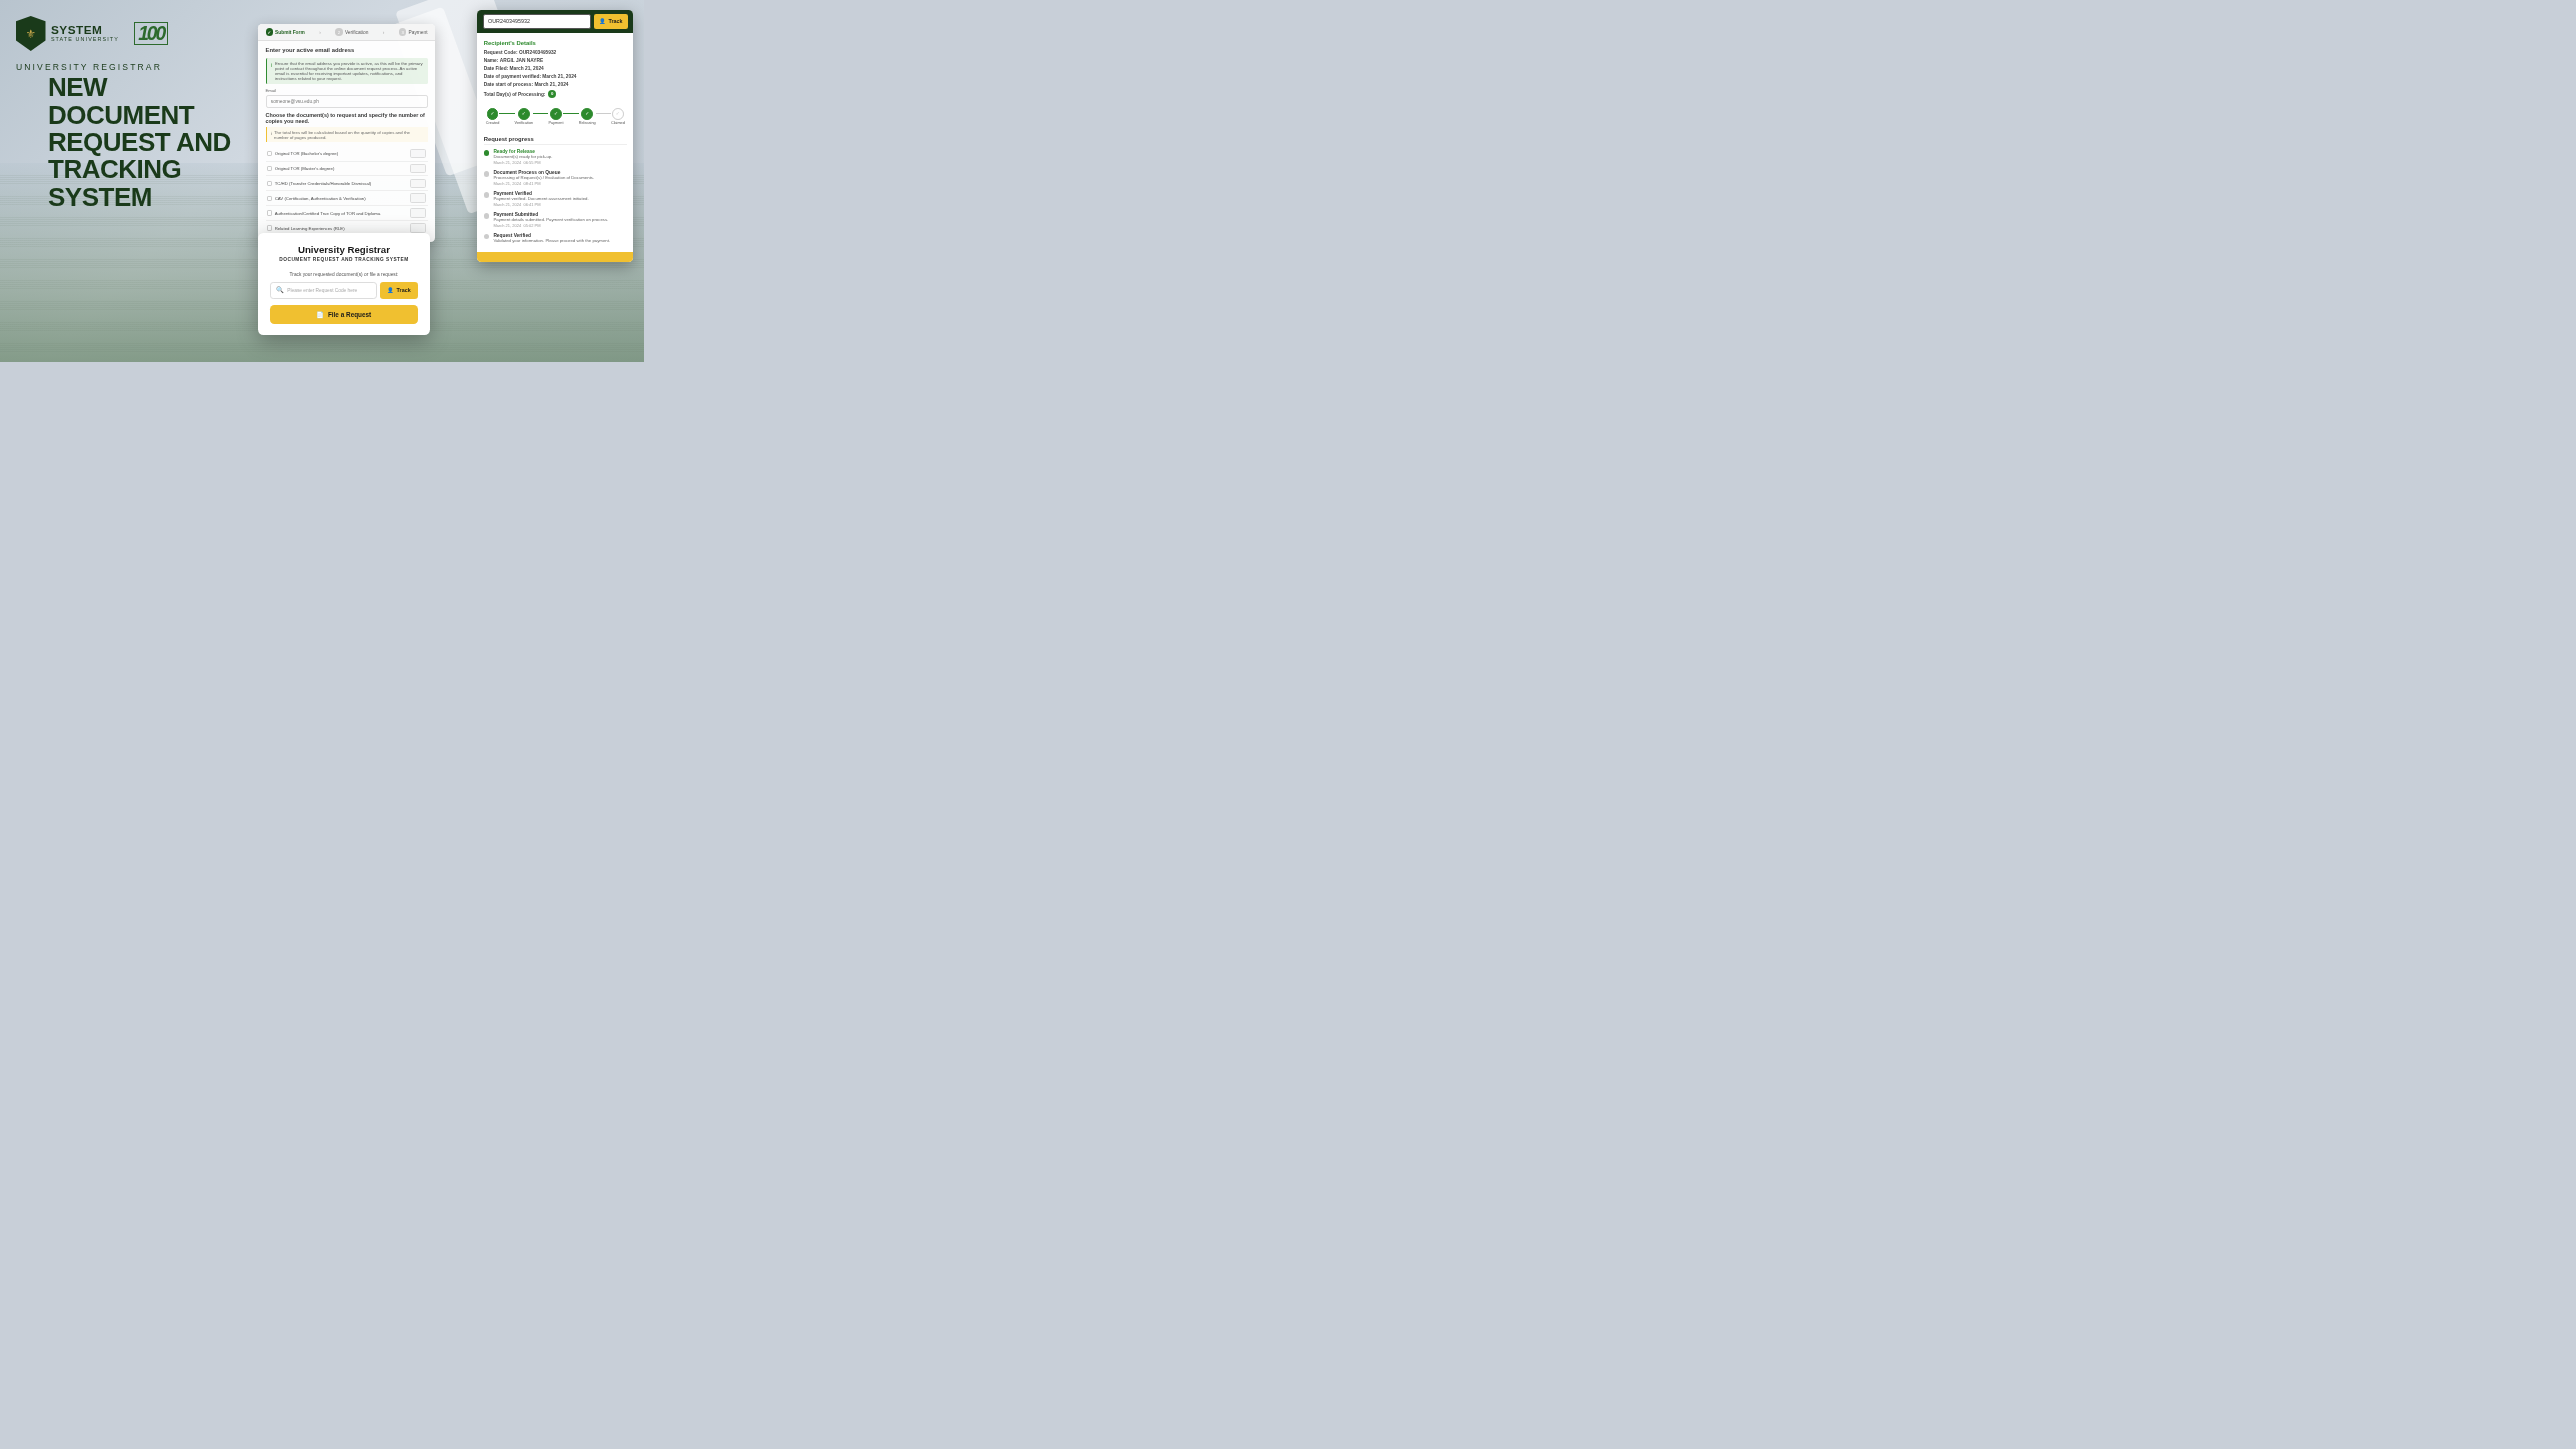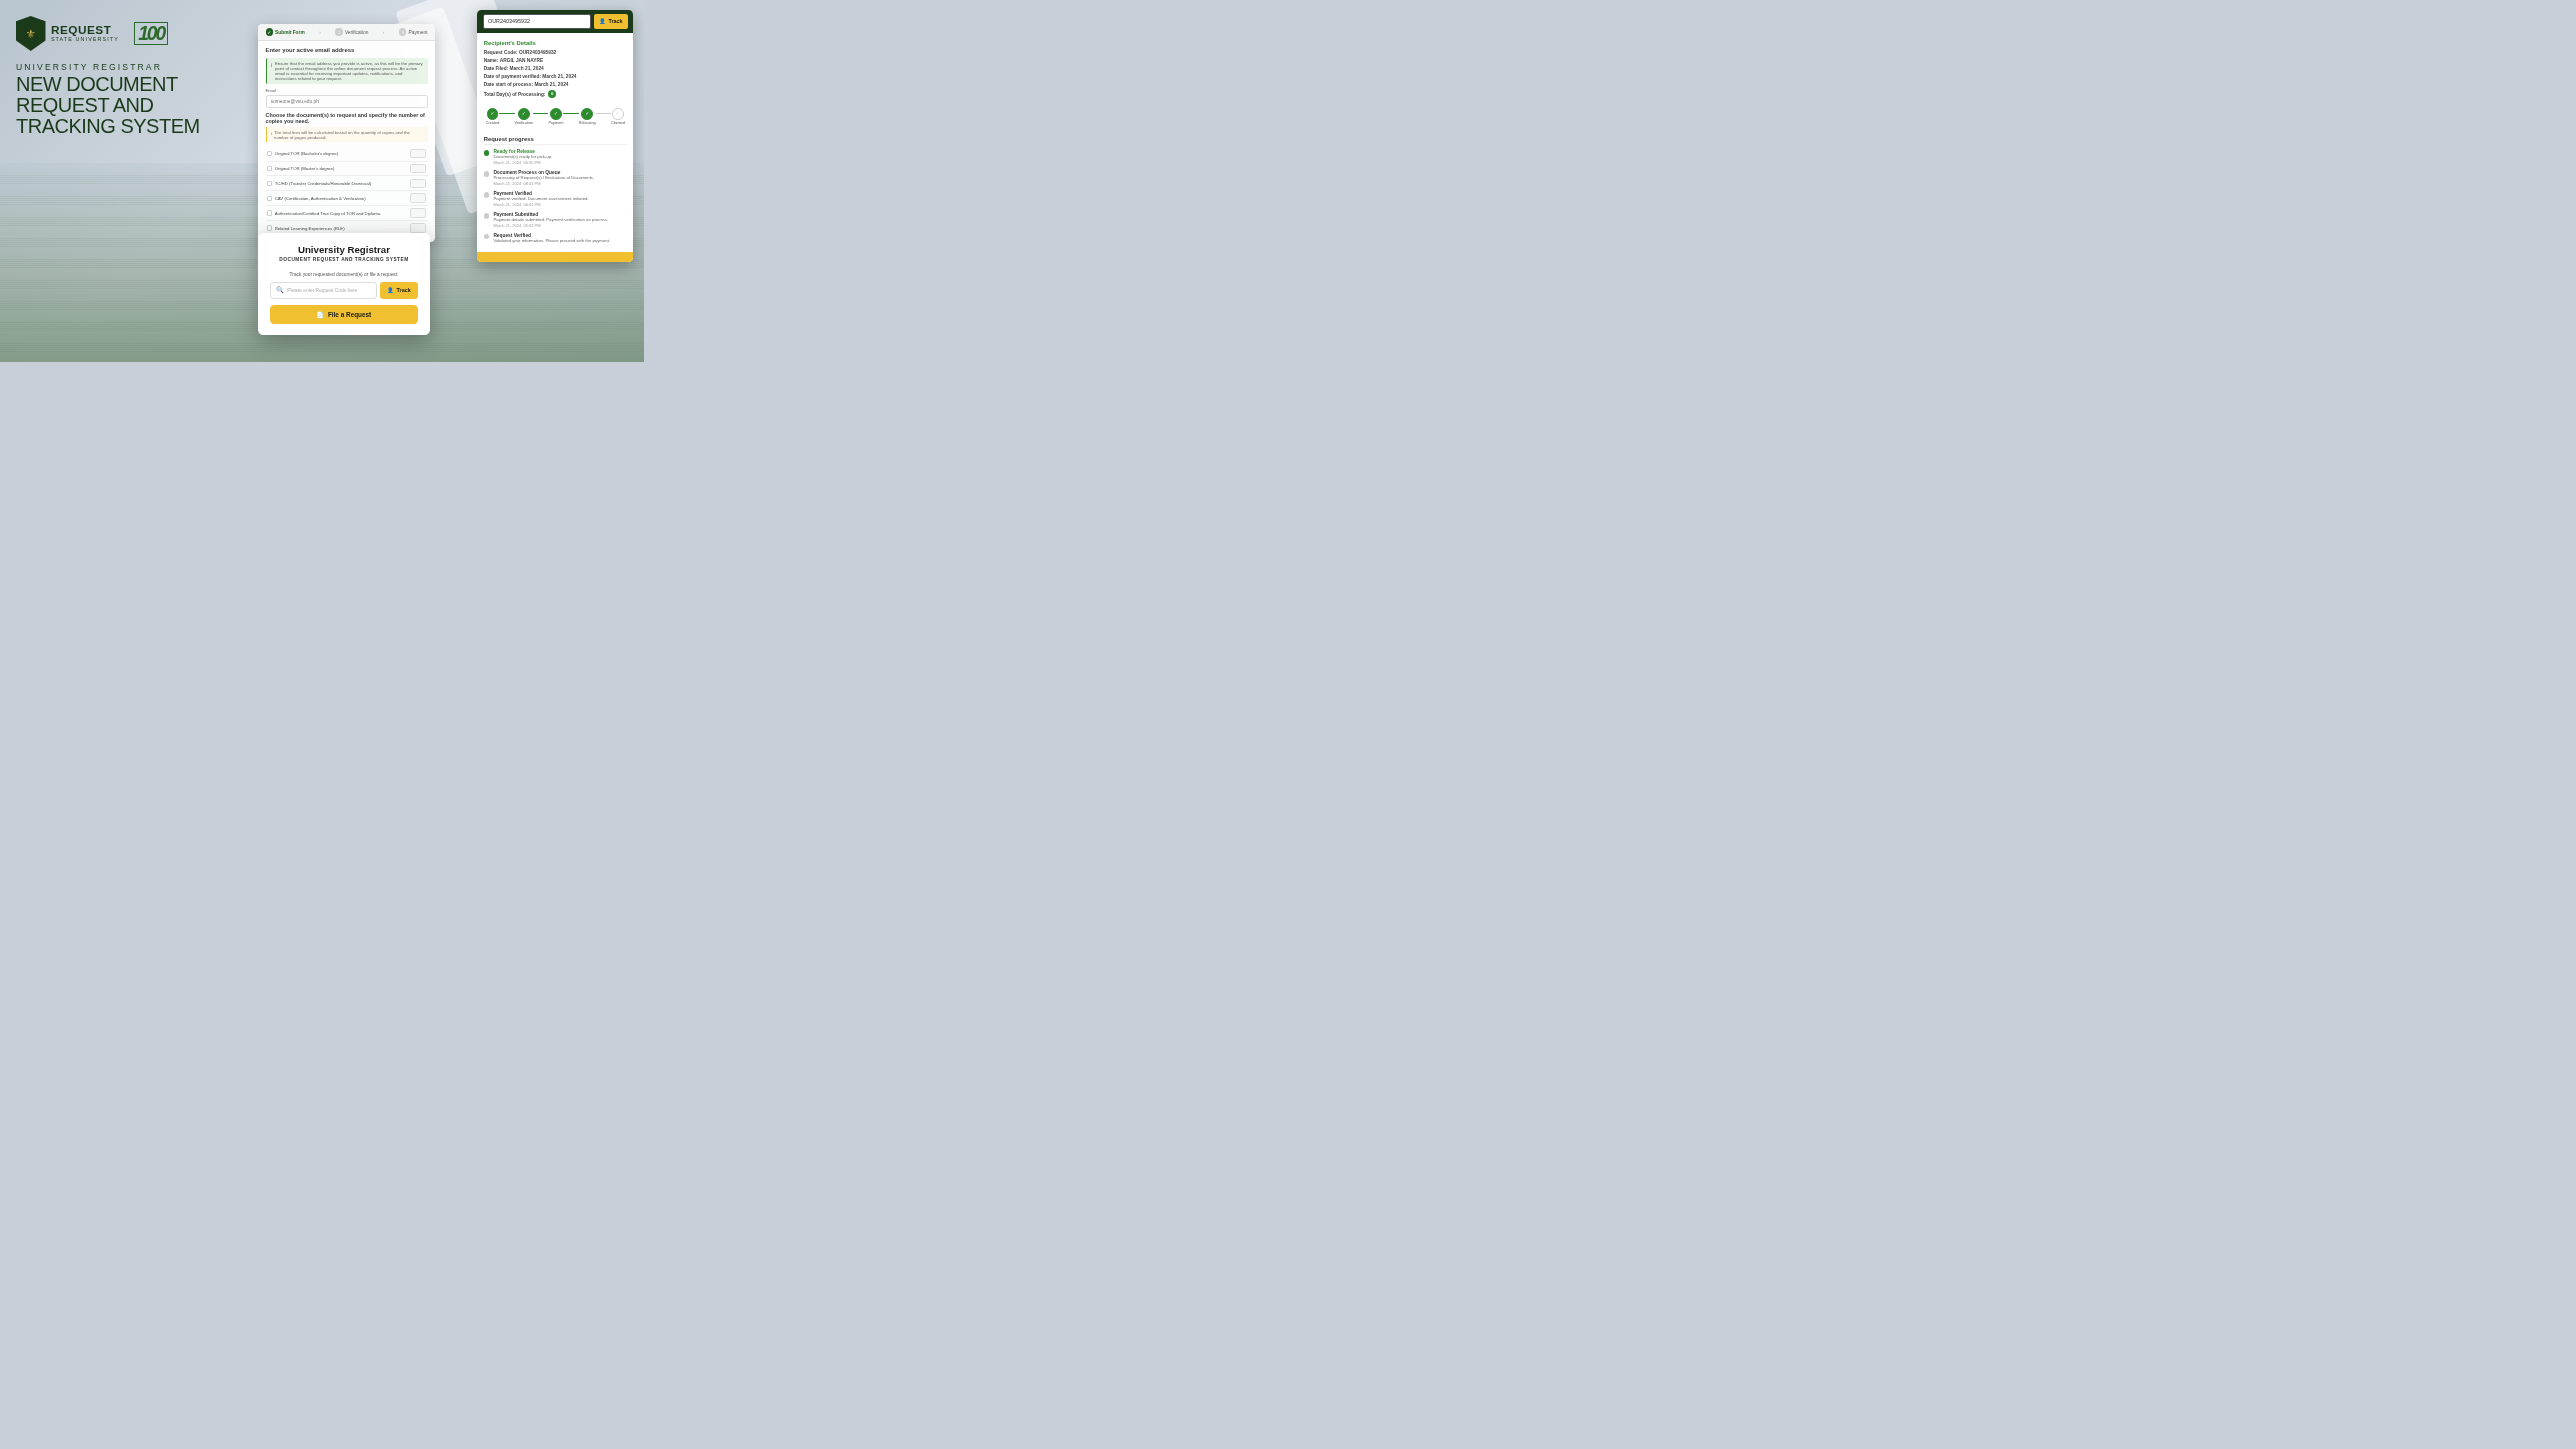--- a/index.html
+++ b/index.html
@@ -143,26 +143,27 @@
     .university-registrar-label {
       font-size: 8.6px;
       color: #1a3a1a;
       letter-spacing: 2.1px;
       text-transform: uppercase;
       font-weight: 500;
       margin-bottom: 2.7px;
     }
 
     .main-title {
-      font-size: 20px;
-      font-weight: 400;
+      font-size: 26px;
+      font-weight: 700;
       color: #1a3a1a;
       line-height: 1.05;
       letter-spacing: -0.5px;
       text-transform: uppercase;
+      margin-left: 32px;
     }
 
     
     .form-panel {
       position: absolute;
       top: 24px;
       left: 258px;
       width: 177px;
       background: #fff;
       border-radius: 4.3px;
@@ -532,21 +533,21 @@
 <div class="aerial-photo"></div>
 
 <div class="diagonal-shape diag1"></div>
 <div class="diagonal-shape diag2"></div>
 
 <div class="left-content">
   <div class="logo-area">
     <div class="vsu-logo">
       <div class="vsu-shield"></div>
       <div class="vsu-text-block">
-        <span class="vsu-name">REQUEST</span>
+        <span class="vsu-name">SYSTEM</span>
         <span class="vsu-sub">STATE UNIVERSITY</span>
       </div>
     </div>
     <div class="centennial-logo">
       <span class="centennial-text">100</span>
     </div>
   </div>
 
   <div class="university-registrar-label">UNIVERSITY REGISTRAR</div>
   <div class="main-title">

